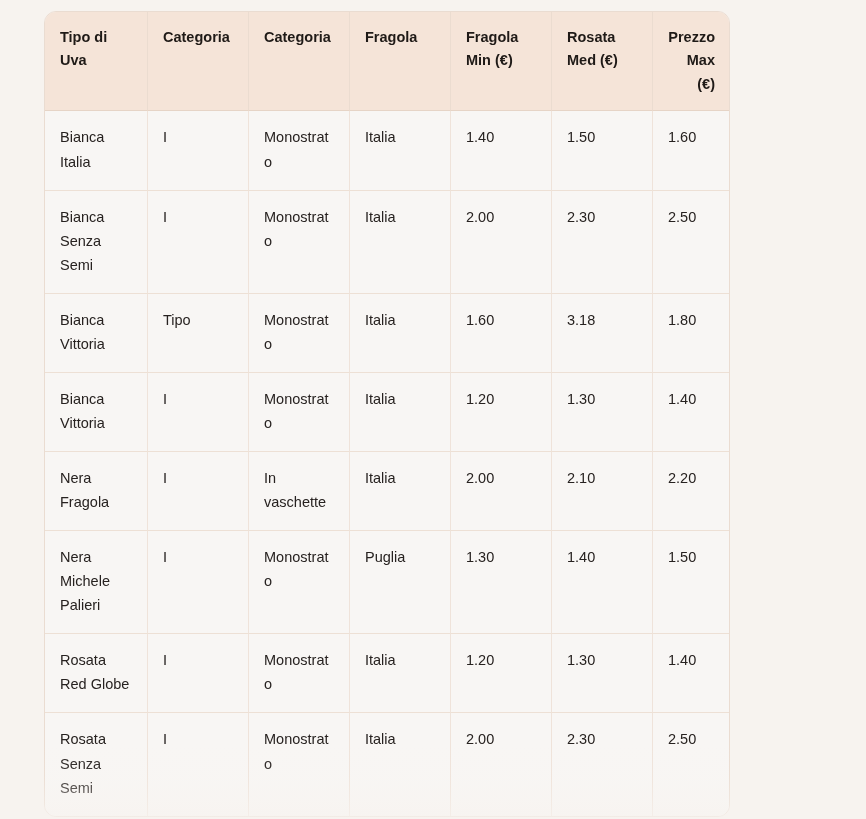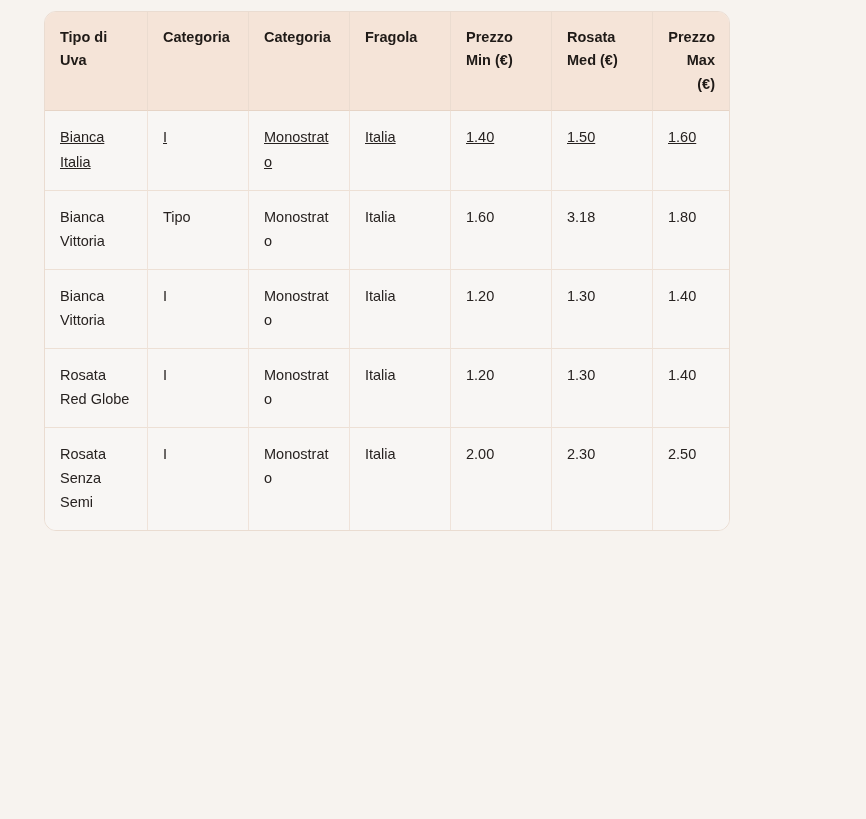--- a/index.html
+++ b/index.html
@@ -81,21 +81,20 @@
     border-right: 1px solid #EFE3DA;
     border-top: 1px solid #EDE0D5;
     word-break: break-word;
     white-space: normal;
   }
   table.price-table tbody td:last-child {
     border-right: none;
   }
   table.price-table tbody tr:first-child td {
     border-top: none;
-    text-decoration: underline;
   }
 
   
   .fade-bottom {
     position: absolute;
     left: 0;
     top: 742px;
     width: 866px;
     height: 77px;
     pointer-events: none;
@@ -121,38 +120,47 @@
         <col class="c4">
           <col class="c5">
           <col class="c6">
       </colgroup>
       <thead>
         <tr>
           <th>Tipo di Uva</th>
           <th>Categoria</th>
           <th>Categoria</th>
           <th>Fragola</th>
-          <th>Prezzo Min (€)</th>
+          <th>Fragola Min (€)</th>
           <th>Rosata Med (€)</th>
           <th>Prezzo Max (€)</th>
         </tr>
       </thead>
       <tbody>
 
         <tr>
           <td>Bianca Italia</td>
           <td>I</td>
           <td>Monostrato</td>
           <td>Italia</td>
           <td>1.40</td>
           <td>1.50</td>
           <td>1.60</td>
         </tr>
 
 
+        <tr>
+          <td>Bianca Senza Semi</td>
+          <td>I</td>
+          <td>Monostrato</td>
+          <td>Italia</td>
+          <td>2.00</td>
+          <td>2.30</td>
+          <td>2.50</td>
+        </tr>
 
         <tr>
           <td>Bianca Vittoria</td>
           <td>Tipo</td>
           <td>Monostrato</td>
           <td>Italia</td>
           <td>1.60</td>
           <td>3.18</td>
           <td>1.80</td>
         </tr>
@@ -160,21 +168,39 @@
         <tr>
           <td>Bianca Vittoria</td>
           <td>I</td>
           <td>Monostrato</td>
           <td>Italia</td>
           <td>1.20</td>
           <td>1.30</td>
           <td>1.40</td>
         </tr>
 
-
+        <tr>
+          <td>Nera Fragola</td>
+          <td>I</td>
+          <td>In vaschette</td>
+          <td>Italia</td>
+          <td>2.00</td>
+          <td>2.10</td>
+          <td>2.20</td>
+        </tr>
+
+        <tr>
+          <td>Nera Michele Palieri</td>
+          <td>I</td>
+          <td>Monostrato</td>
+          <td>Puglia</td>
+          <td>1.30</td>
+          <td>1.40</td>
+          <td>1.50</td>
+        </tr>
 
         <tr>
           <td>Rosata Red Globe</td>
           <td>I</td>
           <td>Monostrato</td>
           <td>Italia</td>
           <td>1.20</td>
           <td>1.30</td>
           <td>1.40</td>
         </tr>

